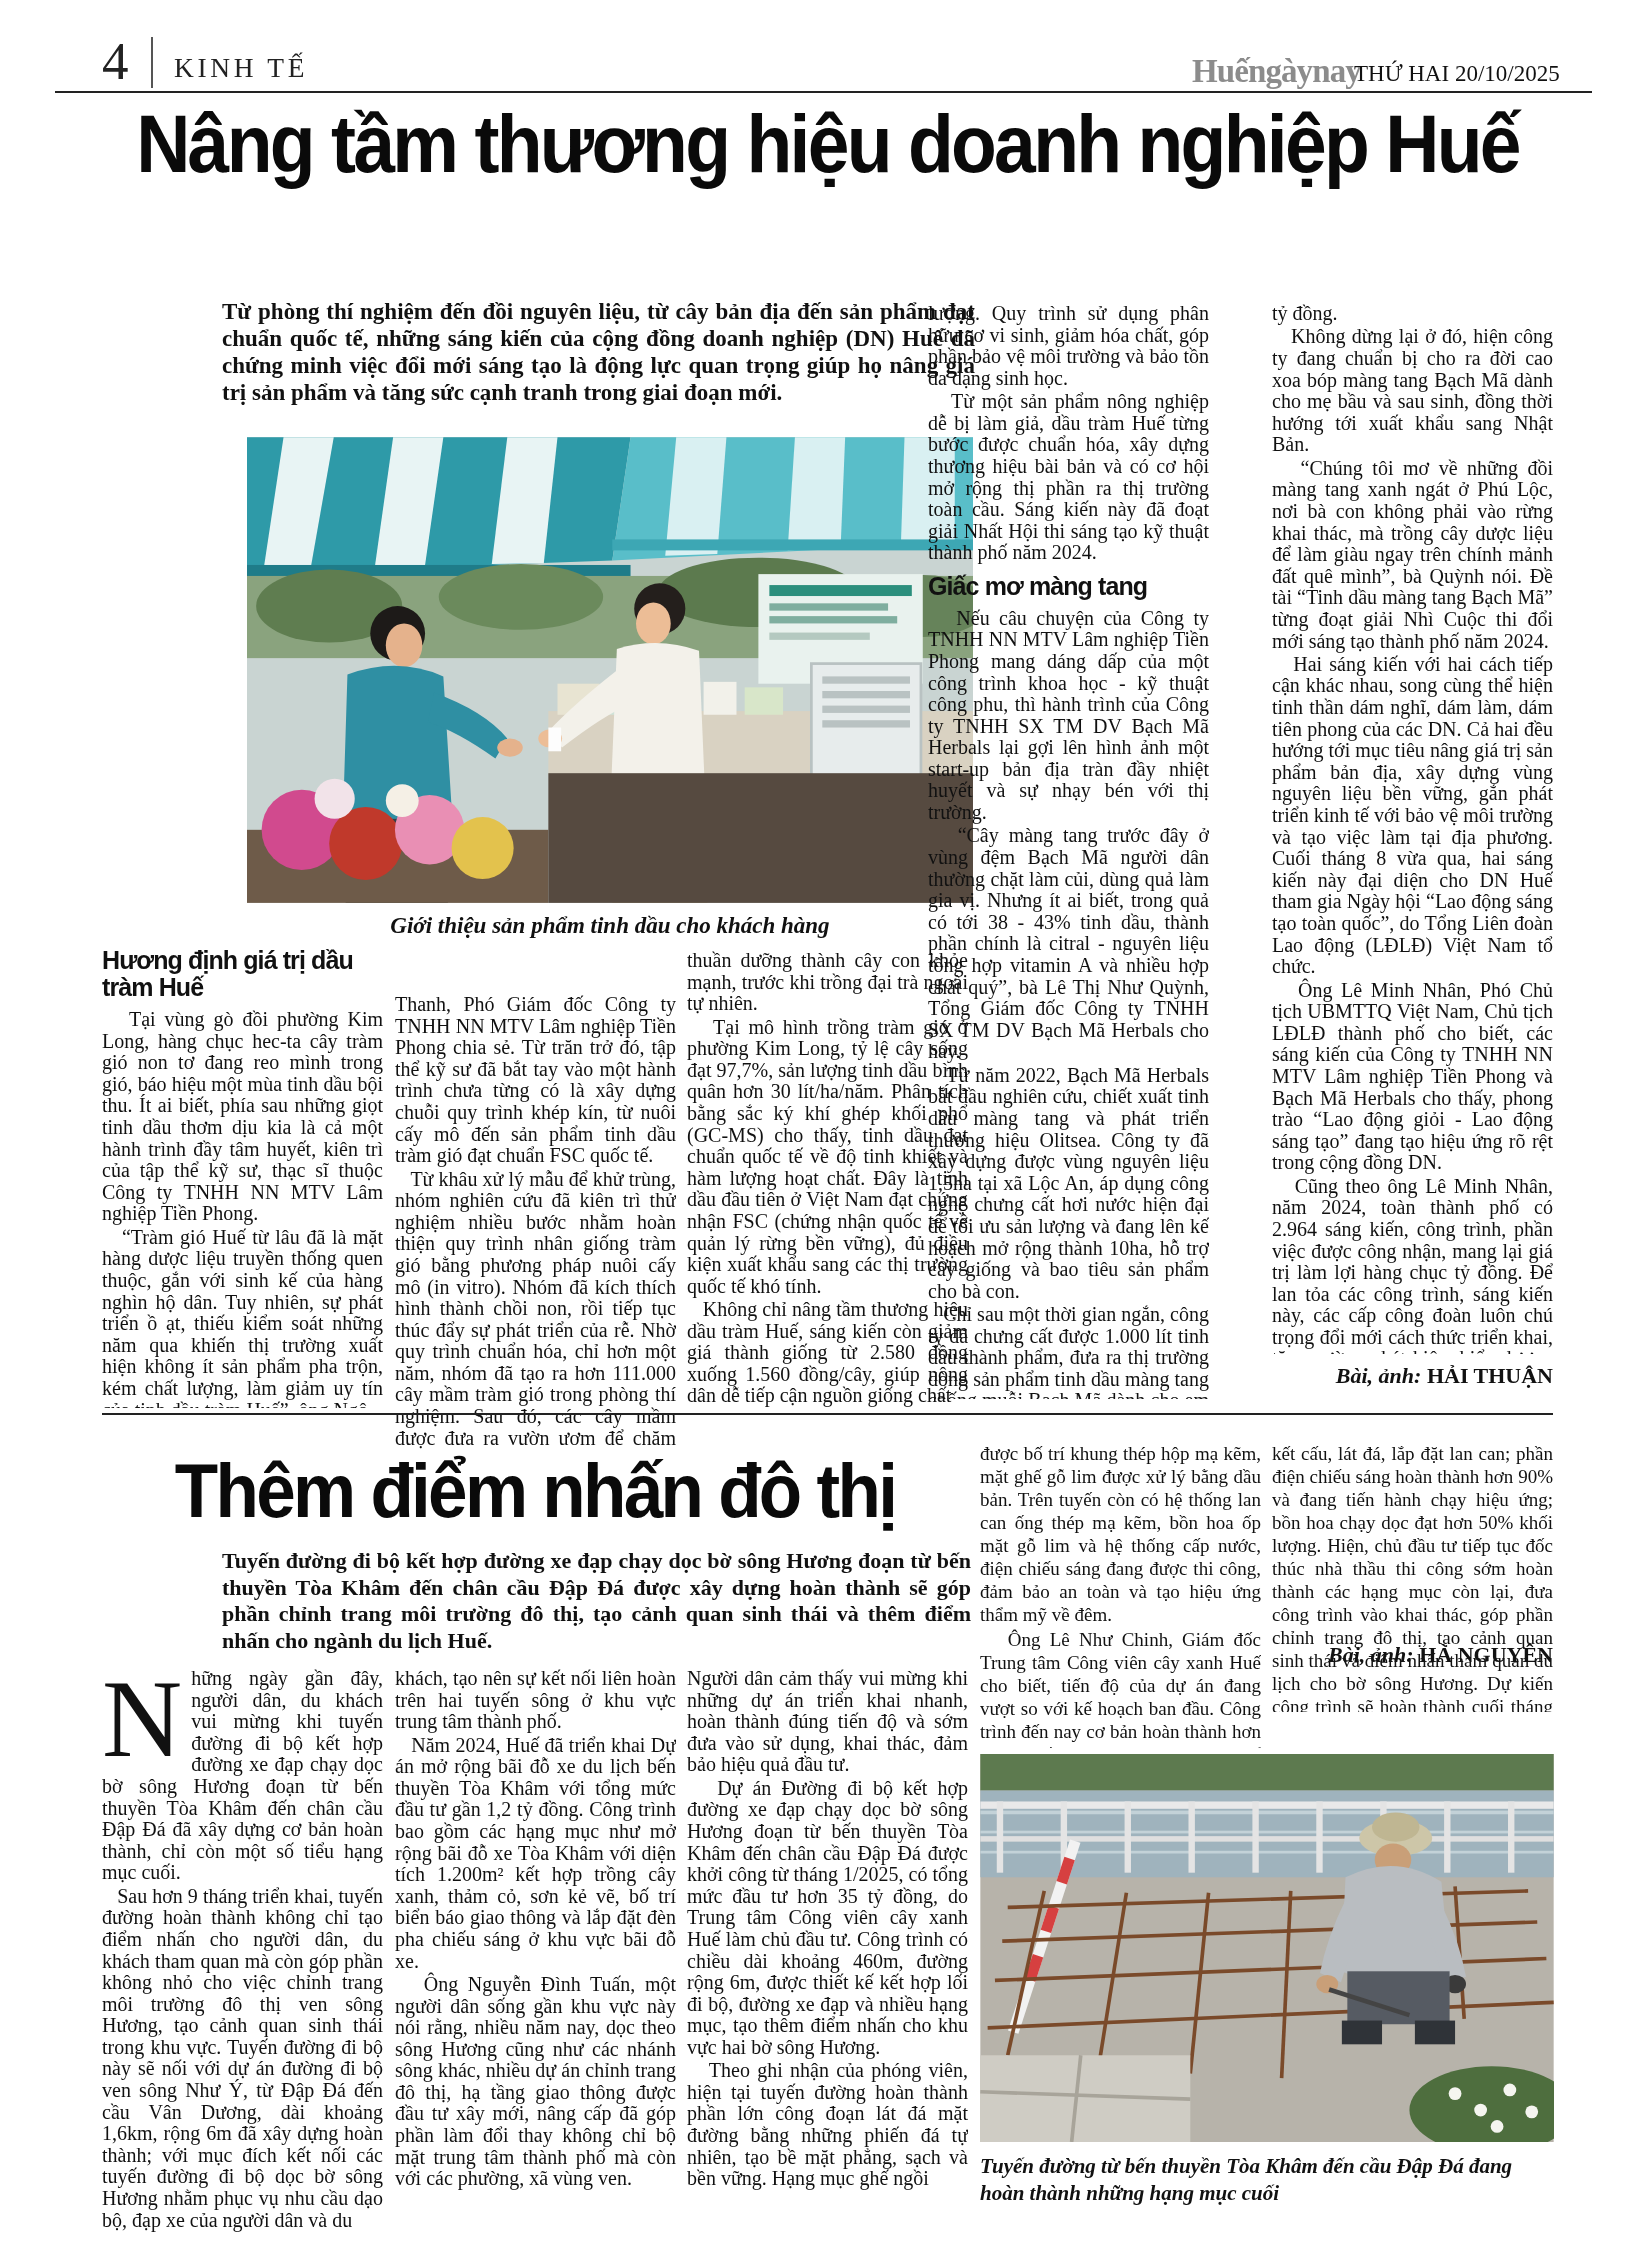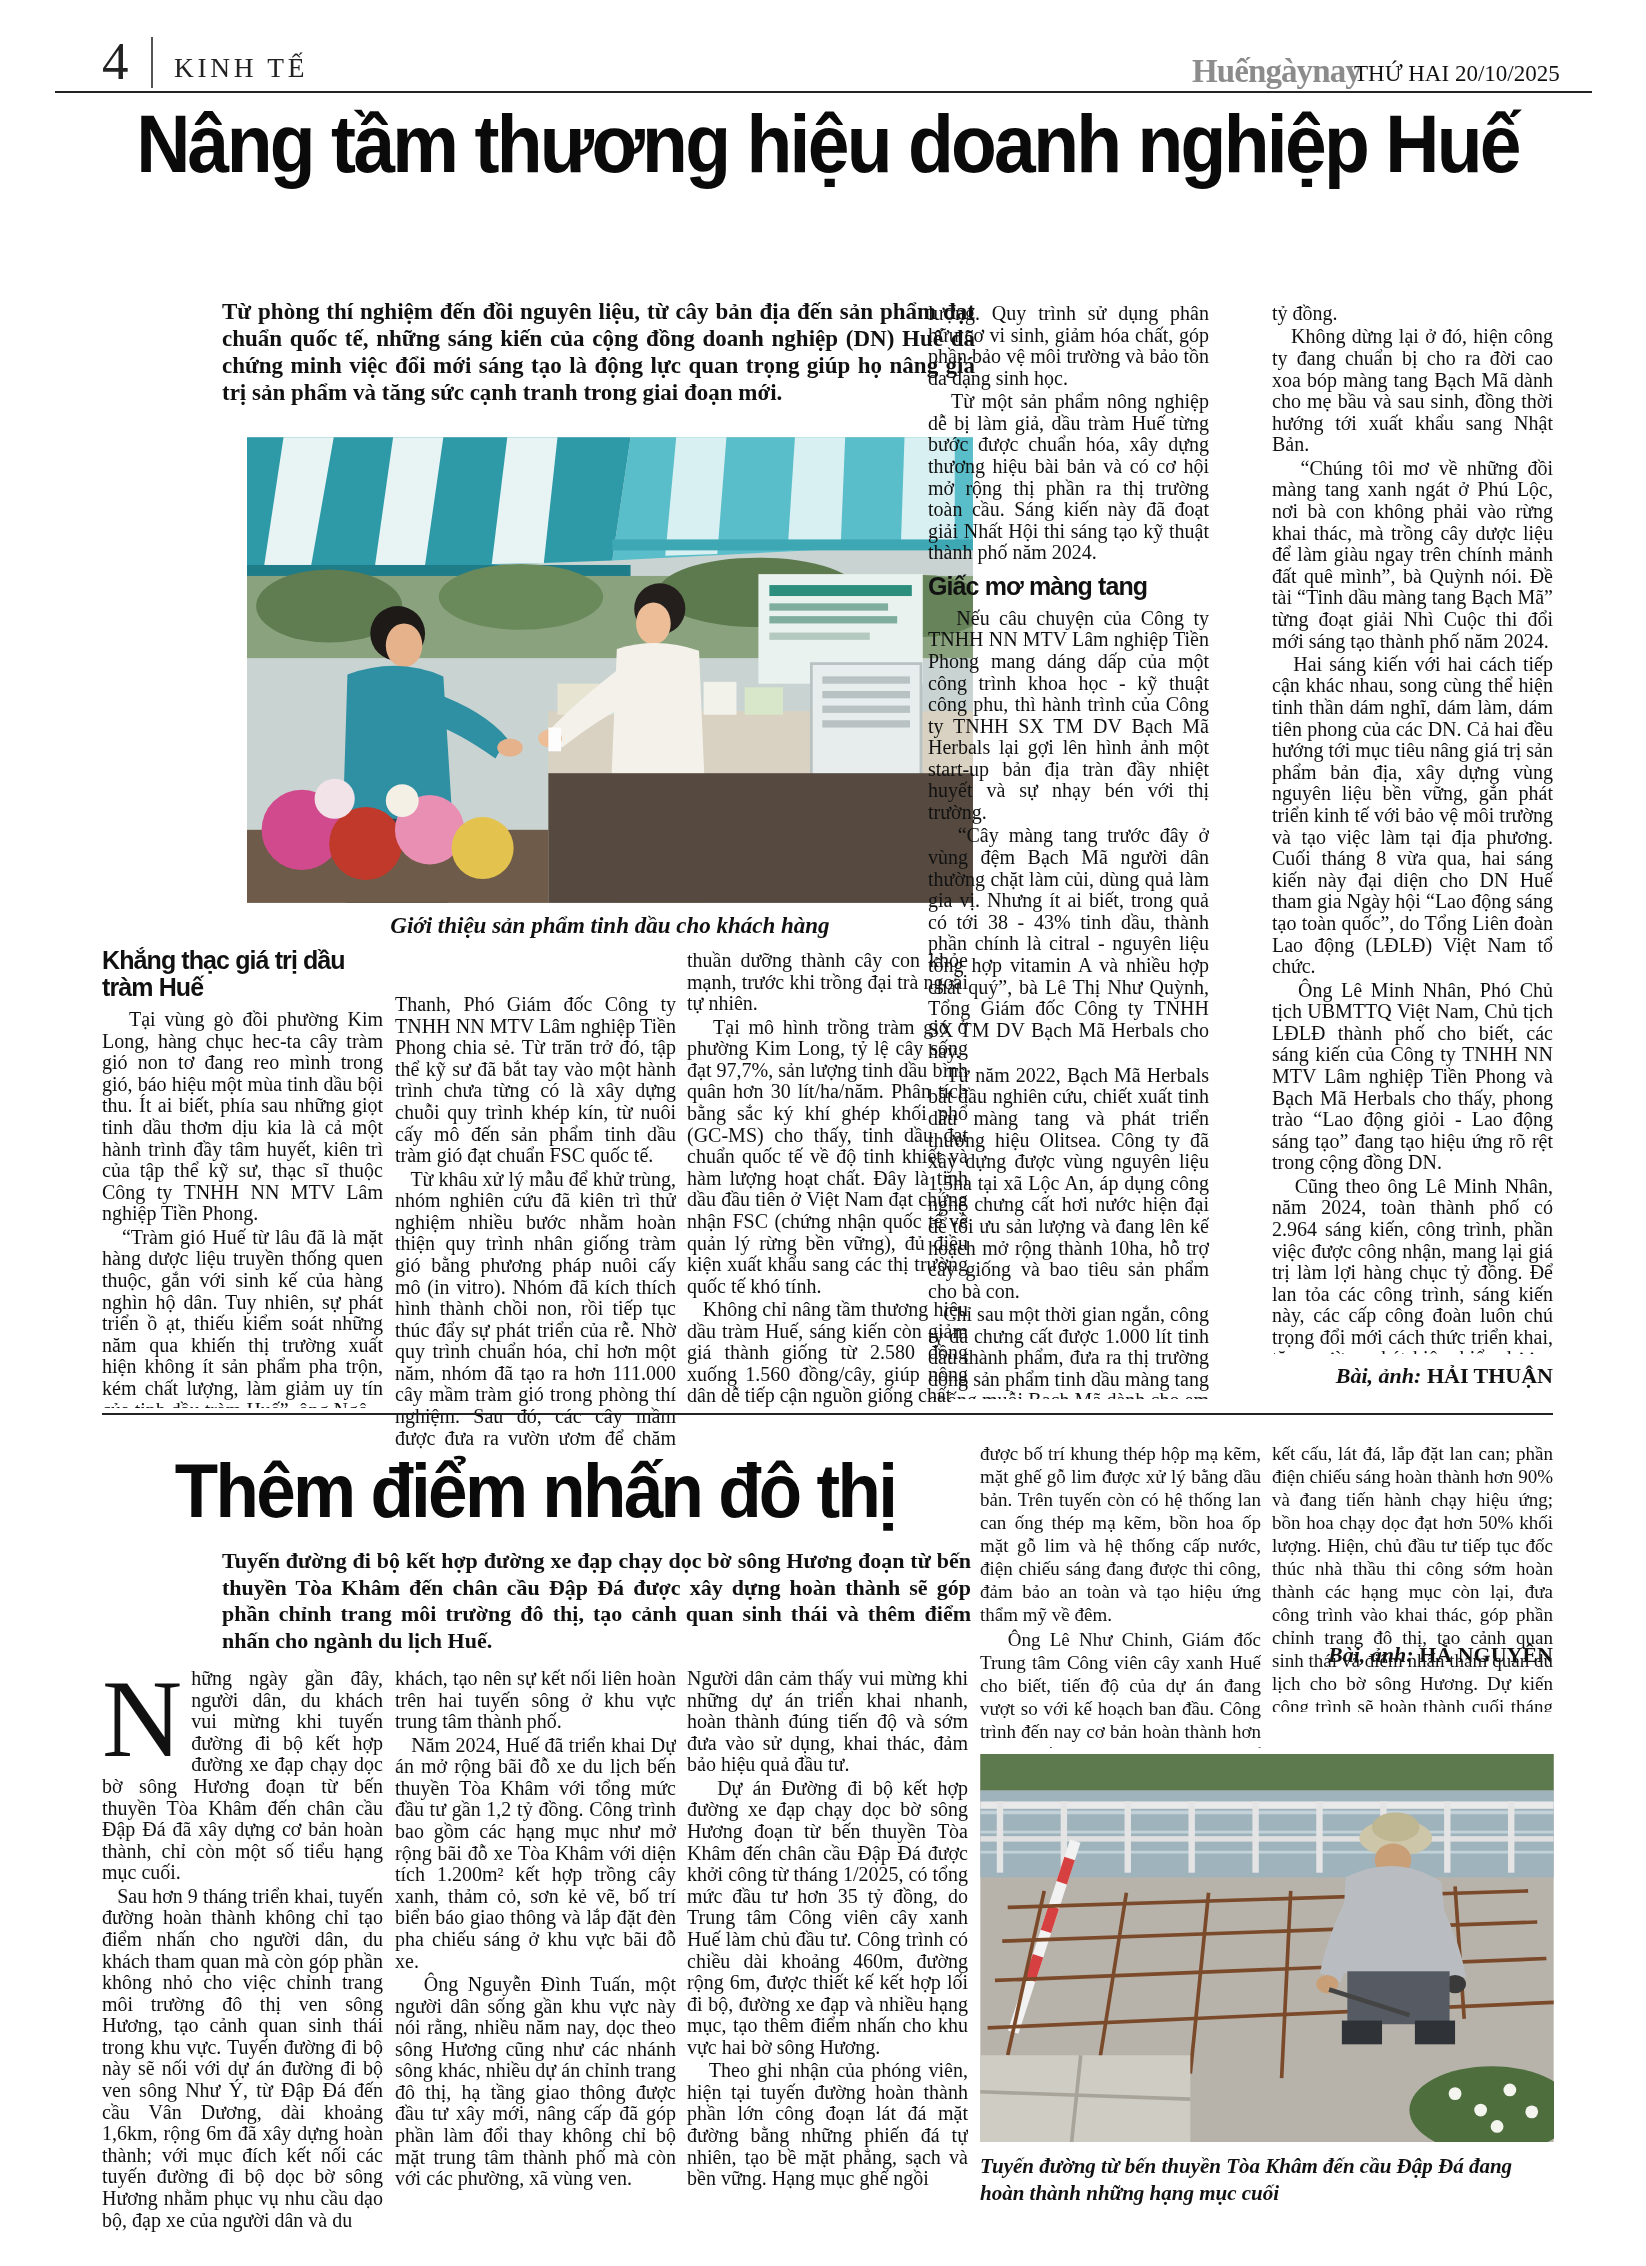--- a/index.html
+++ b/index.html
@@ -124,21 +124,21 @@
         <circle cx="258" cy="450" r="34" fill="#e3c24d"></circle>
         <circle cx="96" cy="396" r="22" fill="#f2e3e9"></circle>
         <circle cx="170" cy="398" r="18" fill="#f5f0e6"></circle>
       </g>
       <rect x="330" y="368" width="465" height="142" fill="#564a40"></rect>
     </svg>
   </div>
   <div class="abs caption" style="left:247px;top:912px;width:726px;text-align:center;">Giới thiệu sản phẩm tinh dầu cho khách hàng</div>
 
   <div class="abs col" style="left:102px;top:947px;width:281px;height:461px;">
-    <div class="subhead">Khẳng thạc giá trị dầu tràm Huế</div>
+    <div class="subhead">Hương định giá trị dầu tràm Huế</div>
     <div>
         <p>&nbsp;&nbsp;&nbsp;Tại vùng gò đồi phường Kim Long, hàng chục hec-ta cây tràm gió non tơ đang reo mình trong gió, báo hiệu một mùa tinh dầu bội thu. Ít ai biết, phía sau những giọt tinh dầu thơm dịu kia là cả một hành trình đầy tâm huyết, kiên trì của tập thể kỹ sư, thạc sĩ thuộc Công ty TNHH NN MTV Lâm nghiệp Tiền Phong.</p>
         <p>&nbsp;&nbsp;&nbsp;“Tràm gió Huế từ lâu đã là mặt hàng dược liệu truyền thống quen thuộc, gắn với sinh kế của hàng nghìn hộ dân. Tuy nhiên, sự phát triển ồ ạt, thiếu kiểm soát những năm qua khiến thị trường xuất hiện không ít sản phẩm pha trộn, kém chất lượng, làm giảm uy tín của tinh dầu tràm Huế”, ông Ngô</p>
       </div>
   </div>
   <div class="abs col" style="left:395px;top:950px;width:281px;height:458px;margin-top:44px;">
     <div>
         <p>Thanh, Phó Giám đốc Công ty TNHH NN MTV Lâm nghiệp Tiền Phong chia sẻ. Từ trăn trở đó, tập thể kỹ sư đã bắt tay vào một hành trình chưa từng có là xây dựng chuỗi quy trình khép kín, từ nuôi cấy mô đến sản phẩm tinh dầu tràm gió đạt chuẩn FSC quốc tế.</p>
         <p>&nbsp;&nbsp;&nbsp;Từ khâu xử lý mẫu để khử trùng, nhóm nghiên cứu đã kiên trì thử nghiệm nhiều bước nhằm hoàn thiện quy trình nhân giống tràm gió bằng phương pháp nuôi cấy mô (in vitro). Nhóm đã kích thích hình thành chồi non, rồi tiếp tục thúc đẩy sự phát triển của rễ. Nhờ quy trình chuẩn hóa, chỉ hơn một năm, nhóm đã tạo ra hơn 111.000 cây mầm tràm gió trong phòng thí nghiệm. Sau đó, các cây mầm được đưa ra vườn ươm để chăm sóc,</p>
       </div>

